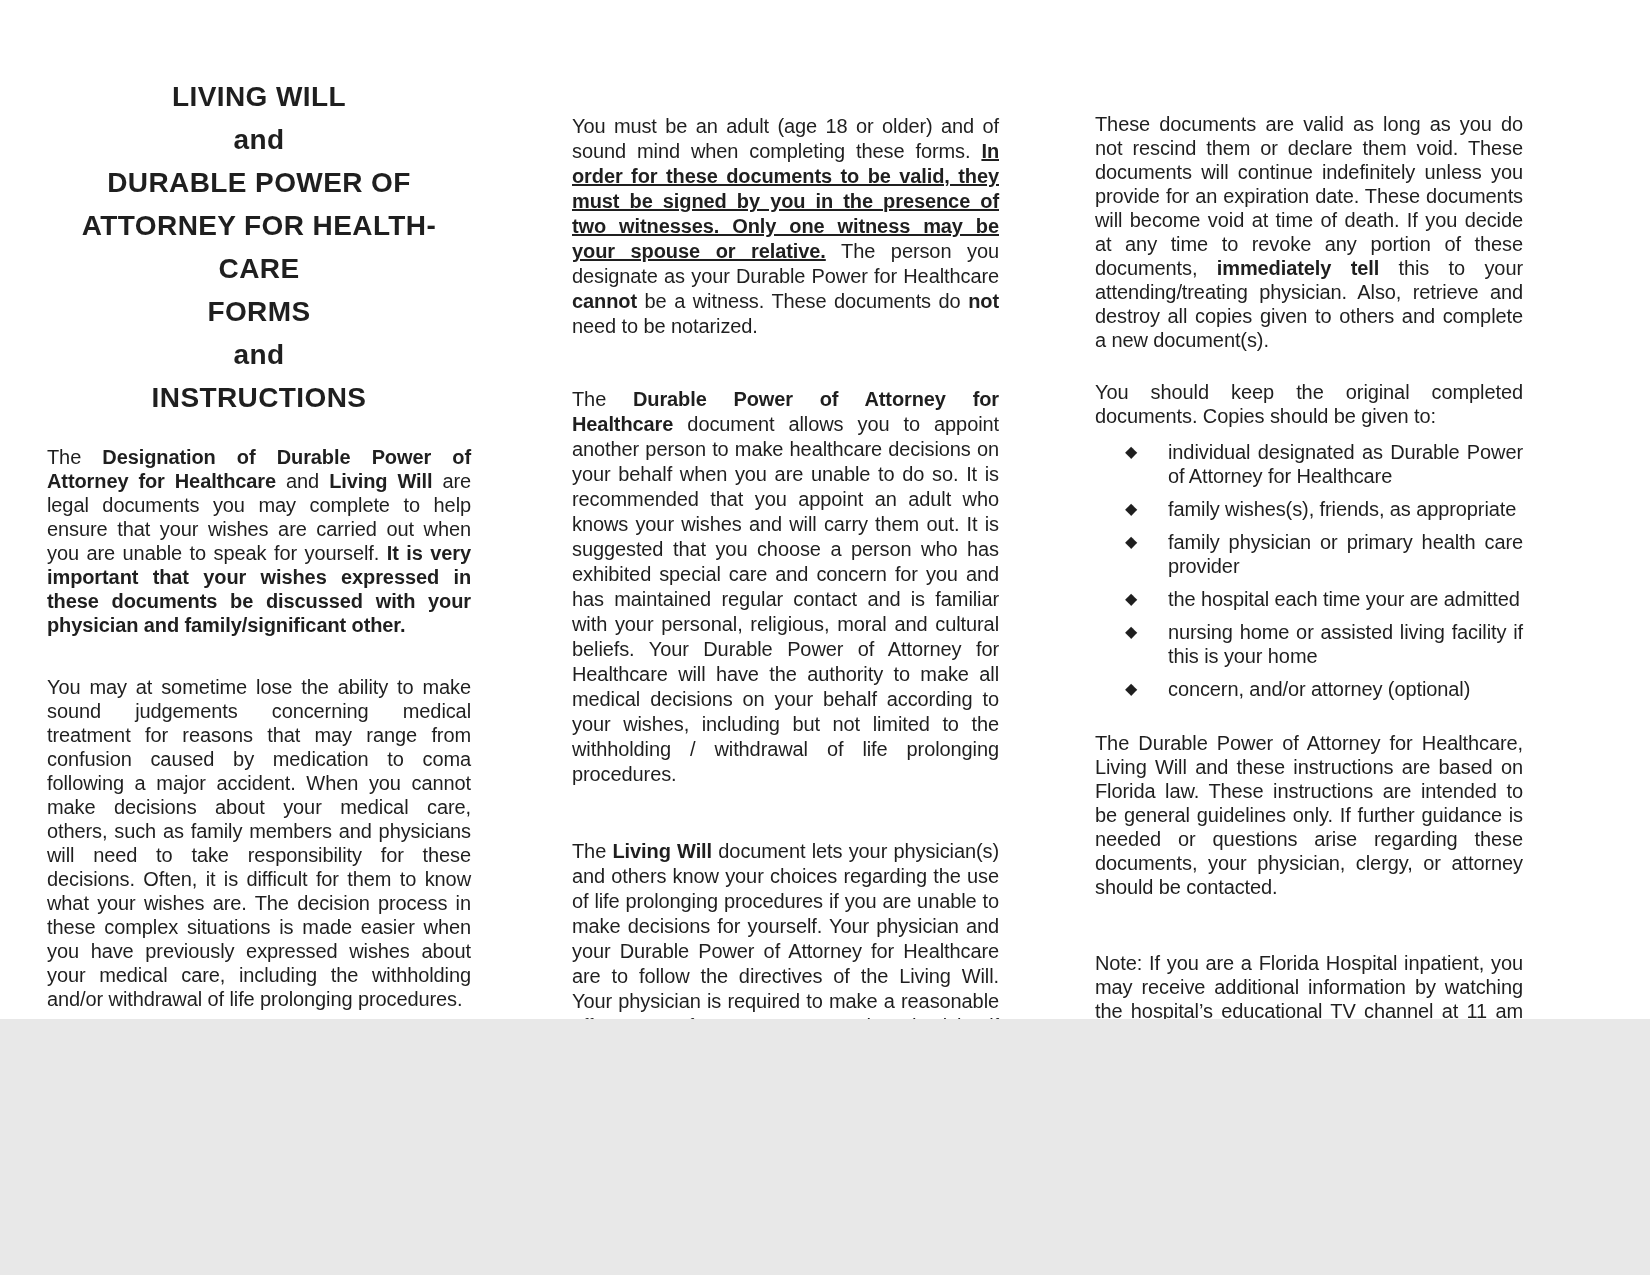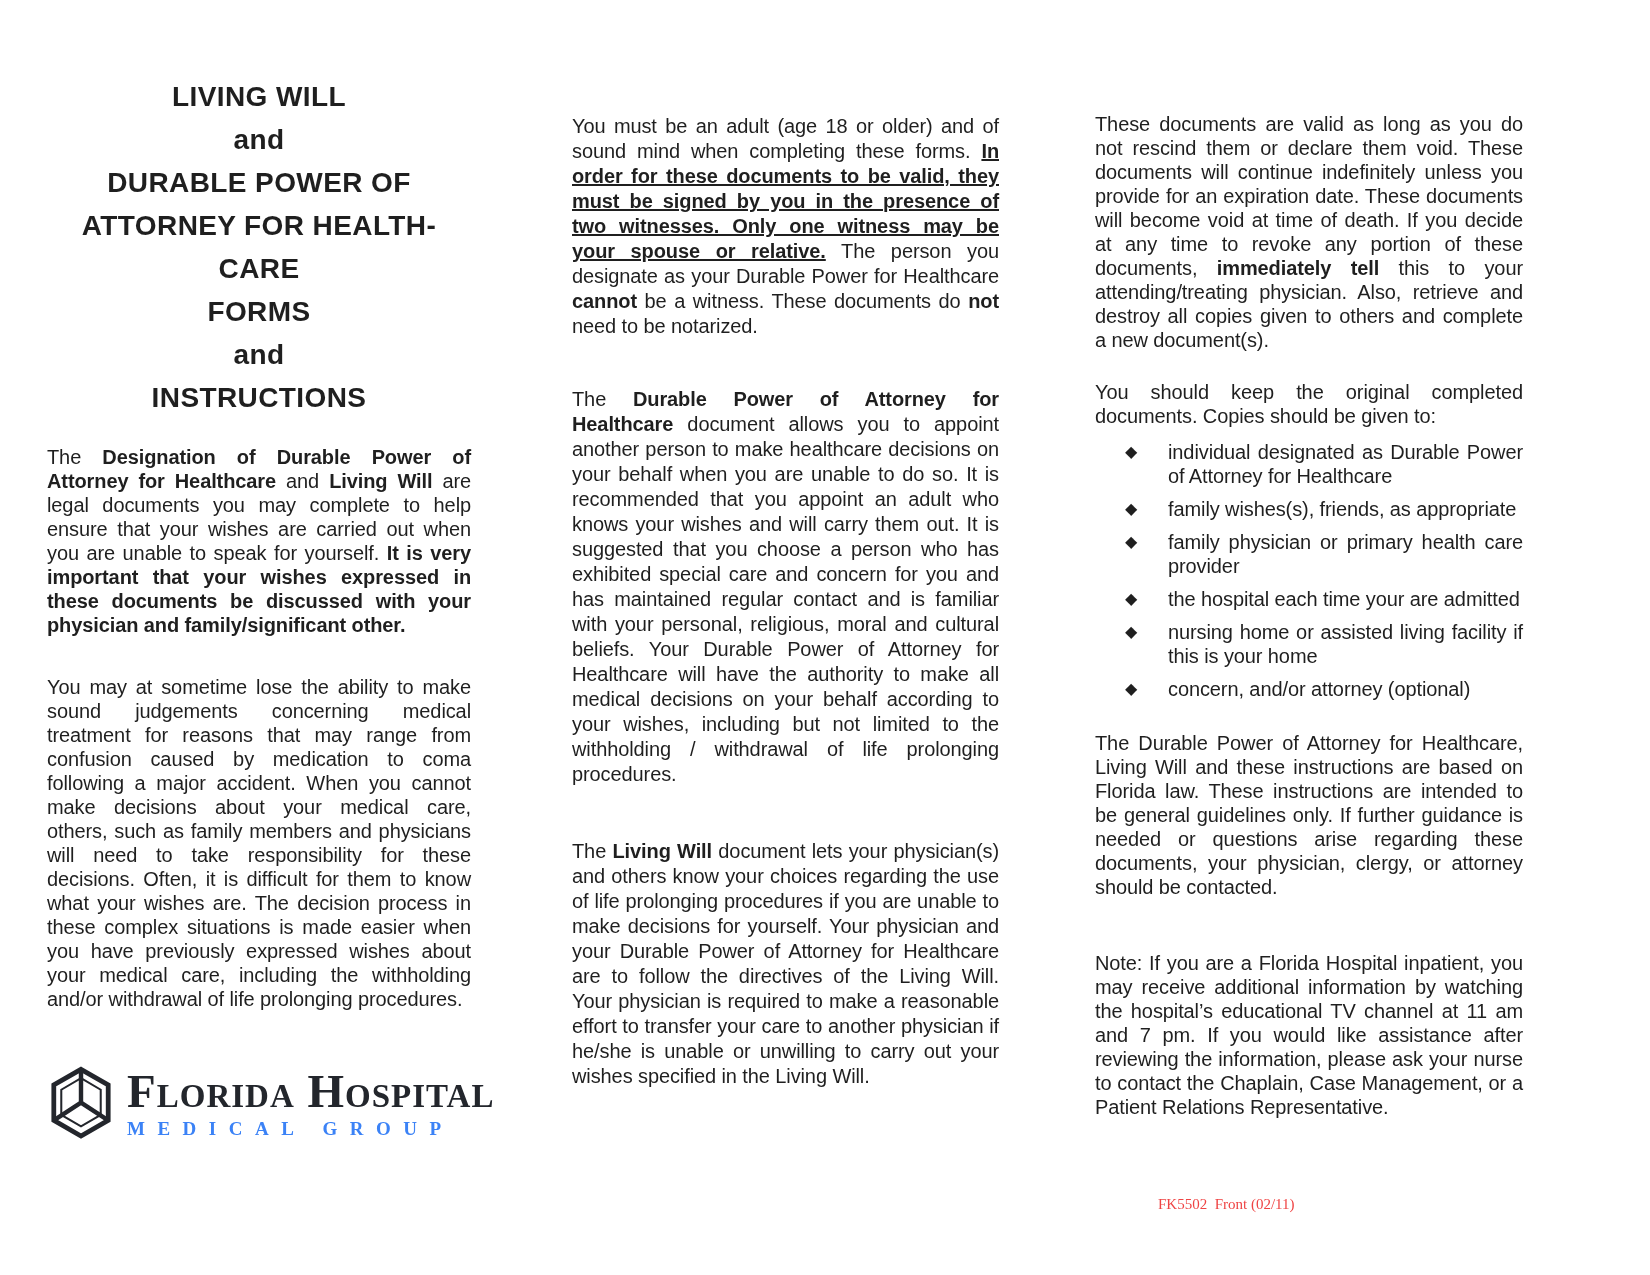--- a/index.html
+++ b/index.html
@@ -1,17 +1,17 @@
 <!DOCTYPE html>
 <html><head>
 <meta charset="utf-8">
 <style>
   html,body{margin:0;padding:0;background:#e8e8e8;}
   .page{
-    position:relative;width:1650px;height:1275px;background:#ffffff;
+    position:relative;width:1650px;height:1019px;background:#ffffff;
     font-family:"Liberation Sans",sans-serif;color:#1f1f1f;overflow:hidden;
   }
   .col{position:absolute;}
   .col-left{left:47px;top:60px;width:424px;}
   .col-middle{left:572px;top:114px;width:427px;}
   .col-right{left:1095px;top:112px;width:428px;}
 
   .doc-title{margin:15px 0 0 0;text-align:center;font-weight:bold;
     font-size:28px;line-height:43px;letter-spacing:.4px;}
 

